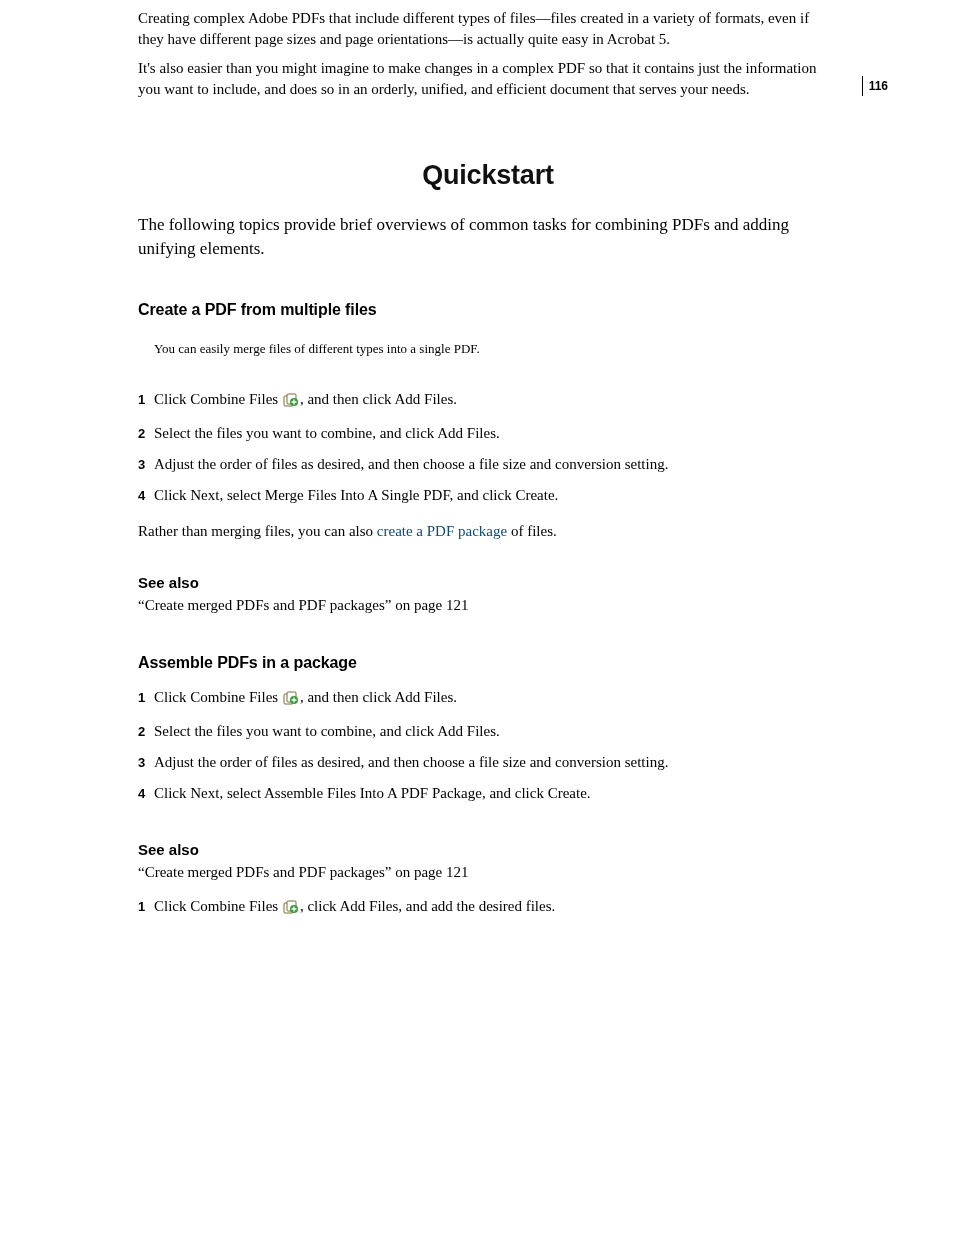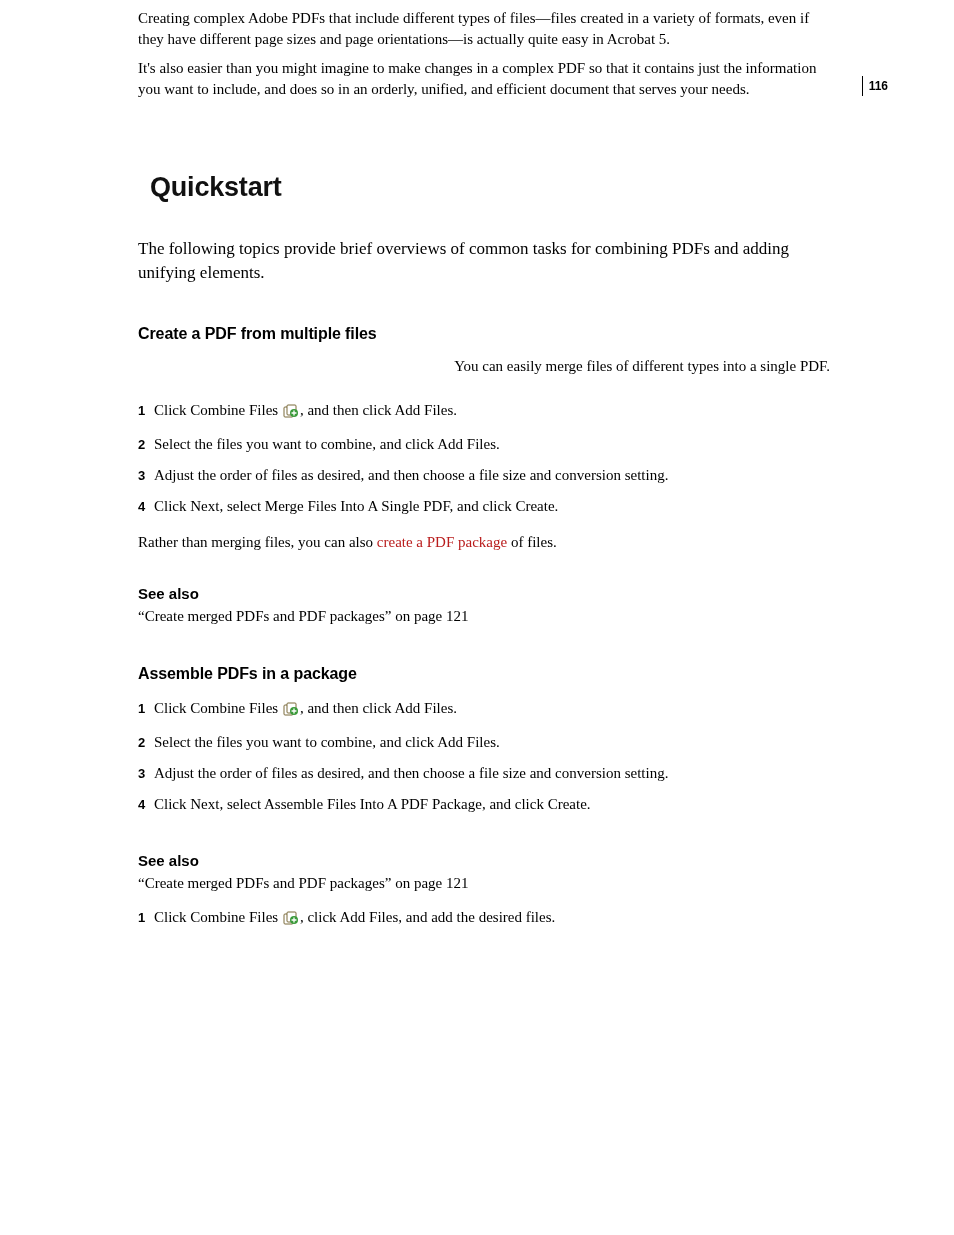--- a/index.html
+++ b/index.html
@@ -50,45 +50,45 @@
     line-height: 1.4;
     margin: 0;
     padding-top: 8px;
   }
   .intro1 { padding-top: 62px; }
   .intro2 { padding-top: 14px; }
   h2.section {
     font-family: "Myriad Pro", "Helvetica Neue", Arial, sans-serif;
     font-weight: 700;
     font-size: 27px;
-    margin: 12px;
+    margin: 0;
     padding-top: 60px;
     letter-spacing: -0.2px;
     color: #111;
+    text-align: center;
   }
   p.section-intro {
     font-size: 17px;
     line-height: 1.4;
     margin: 0;
     padding-top: 22px;
   }
   h3.topic {
     font-family: "Myriad Pro", "Helvetica Neue", Arial, sans-serif;
     font-weight: 700;
     font-size: 16px;
     margin: 0;
     padding-top: 40px;
     letter-spacing: -0.1px;
   }
   p.topic-intro {
-    font-size: 15px;
-    line-height: 1.4;
-    margin: 8px;
+    font-size: 13px;
+    line-height: 1.4;
+    margin: 16px;
     padding-top: 5px;
-    text-align: right;
   }
   ol.steps {
     list-style: none;
     margin: 0;
     padding: 10px 0 0 0;
     font-size: 15px;
   }
   ol.steps li {
     display: flex;
     align-items: baseline;
@@ -105,21 +105,21 @@
   ol.steps .step-text {
     flex: 1;
   }
   p.after-steps {
     font-size: 15px;
     line-height: 1.4;
     margin: 0;
     padding-top: 10px;
   }
   a.link {
-    color: #b91c1c;
+    color: #0c4a6e;
     text-decoration: none;
     margin-top: 24px;
   }
   h4.see-also {
     font-family: "Myriad Pro", "Helvetica Neue", Arial, sans-serif;
     font-weight: 700;
     font-size: 15px;
     margin: 0;
     padding-top: 32px;
   }

